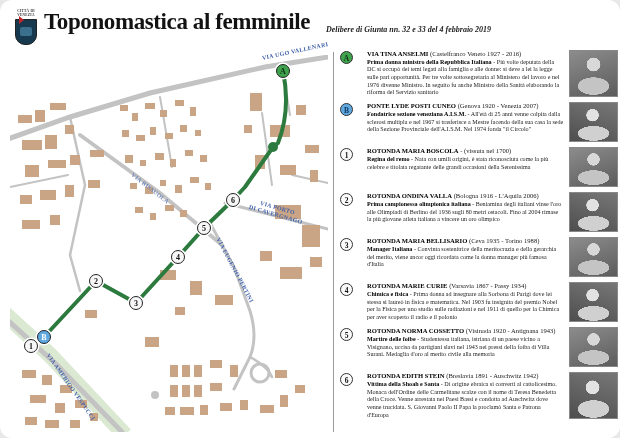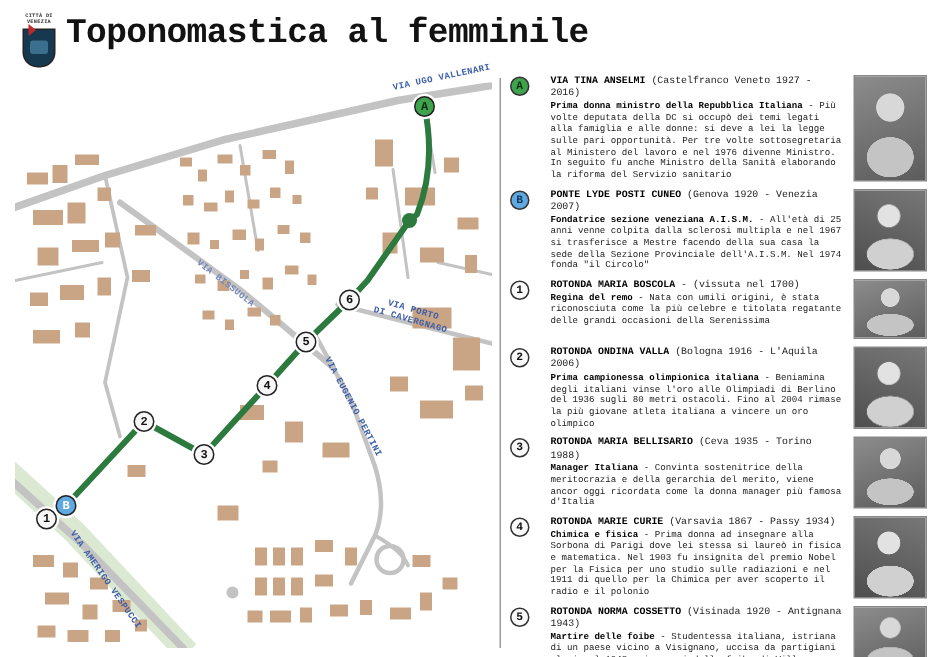--- a/index.html
+++ b/index.html
@@ -1,17 +1,17 @@
 <!DOCTYPE html>
 <html><head>
 <meta charset="utf-8">
 <style>
   html,body{margin:0;padding:0;background:#e8e8e8;}
   .page{position:relative;width:620px;height:438px;background:#ffffff;overflow:hidden;
-        font-family:Liberation Mono, monospace;color:#111;}
+        font-family:Liberation Serif, serif;color:#111;border-radius:12px;}
   
   .logo{position:absolute;left:14px;top:10px;width:24px;height:40px;text-align:center;}
   .logo-caption{font-size:3.5px;font-weight:bold;color:#333;line-height:1.1;letter-spacing:.2px;}
   .shield{position:relative;width:20px;height:24px;margin:1px auto 0;background:#17394f;
           border:1px solid #222;border-radius:0 0 10px 10px;}
   .shield:before{content:"";position:absolute;left:3px;top:-4px;width:0;height:0;
           border-left:5px solid #c0272d;border-top:4px solid transparent;border-bottom:4px solid transparent;}
   .shield:after{content:"";position:absolute;left:4px;top:7px;width:12px;height:9px;
           background:#3b6f8e;border-radius:2px;}
   .page-title{position:absolute;left:44px;top:9px;font-size:23px;font-weight:900;
@@ -56,20 +56,21 @@
 </head>
 <body>
 
 <div class="page">
 
   <div class="logo">
     <div class="logo-caption">CITTÀ DI VENEZIA</div>
     <div class="shield"></div>
   </div>
   <div class="page-title">Toponomastica al femminile</div>
+  <div class="page-subtitle">Delibere di Giunta nn. 32 e 33 del 4 febbraio 2019</div>
 
   <div class="map-area">
     <svg width="318" height="377" viewBox="0 0 318 377">
 
       <path d="M -6,258 L 40,300 115,380" stroke="#dbe8d2" stroke-width="16" fill="none"></path>
 
       <g stroke="#c3c3c3" fill="none" stroke-linecap="round">
         <path d="M -5,85 L 60,62 140,38 255,12 318,2" stroke-width="5"></path>
         <path d="M 60,62 L 75,130 60,200 70,236" stroke-width="2.5"></path>
         <path d="M 70,80 L 150,138 212,190" stroke-width="4"></path>

